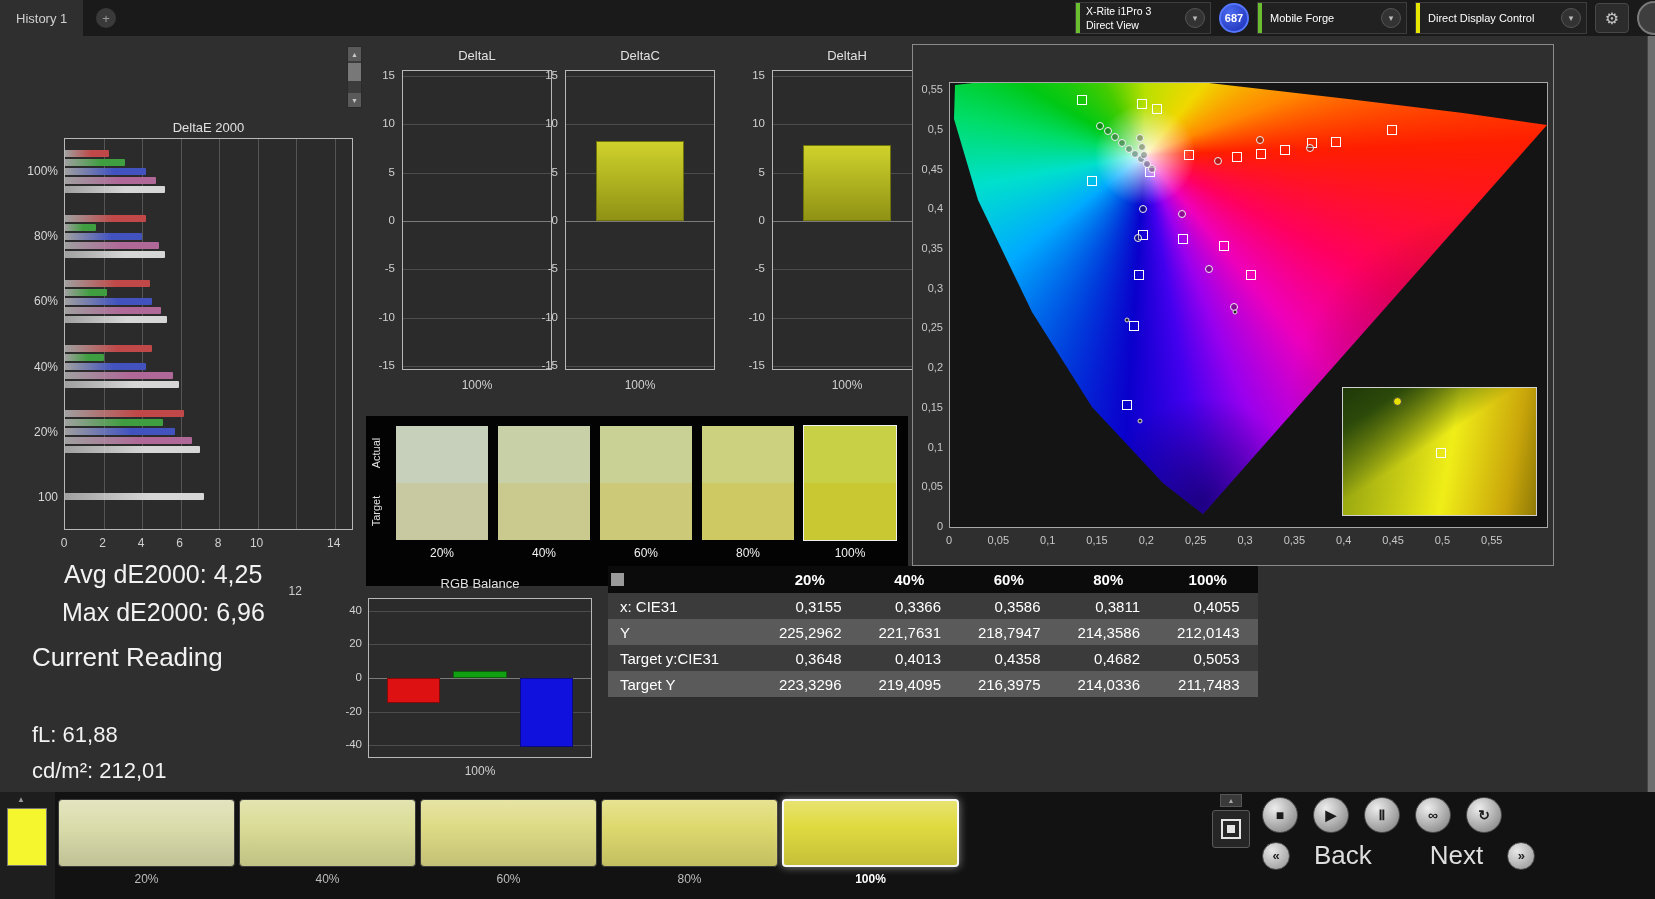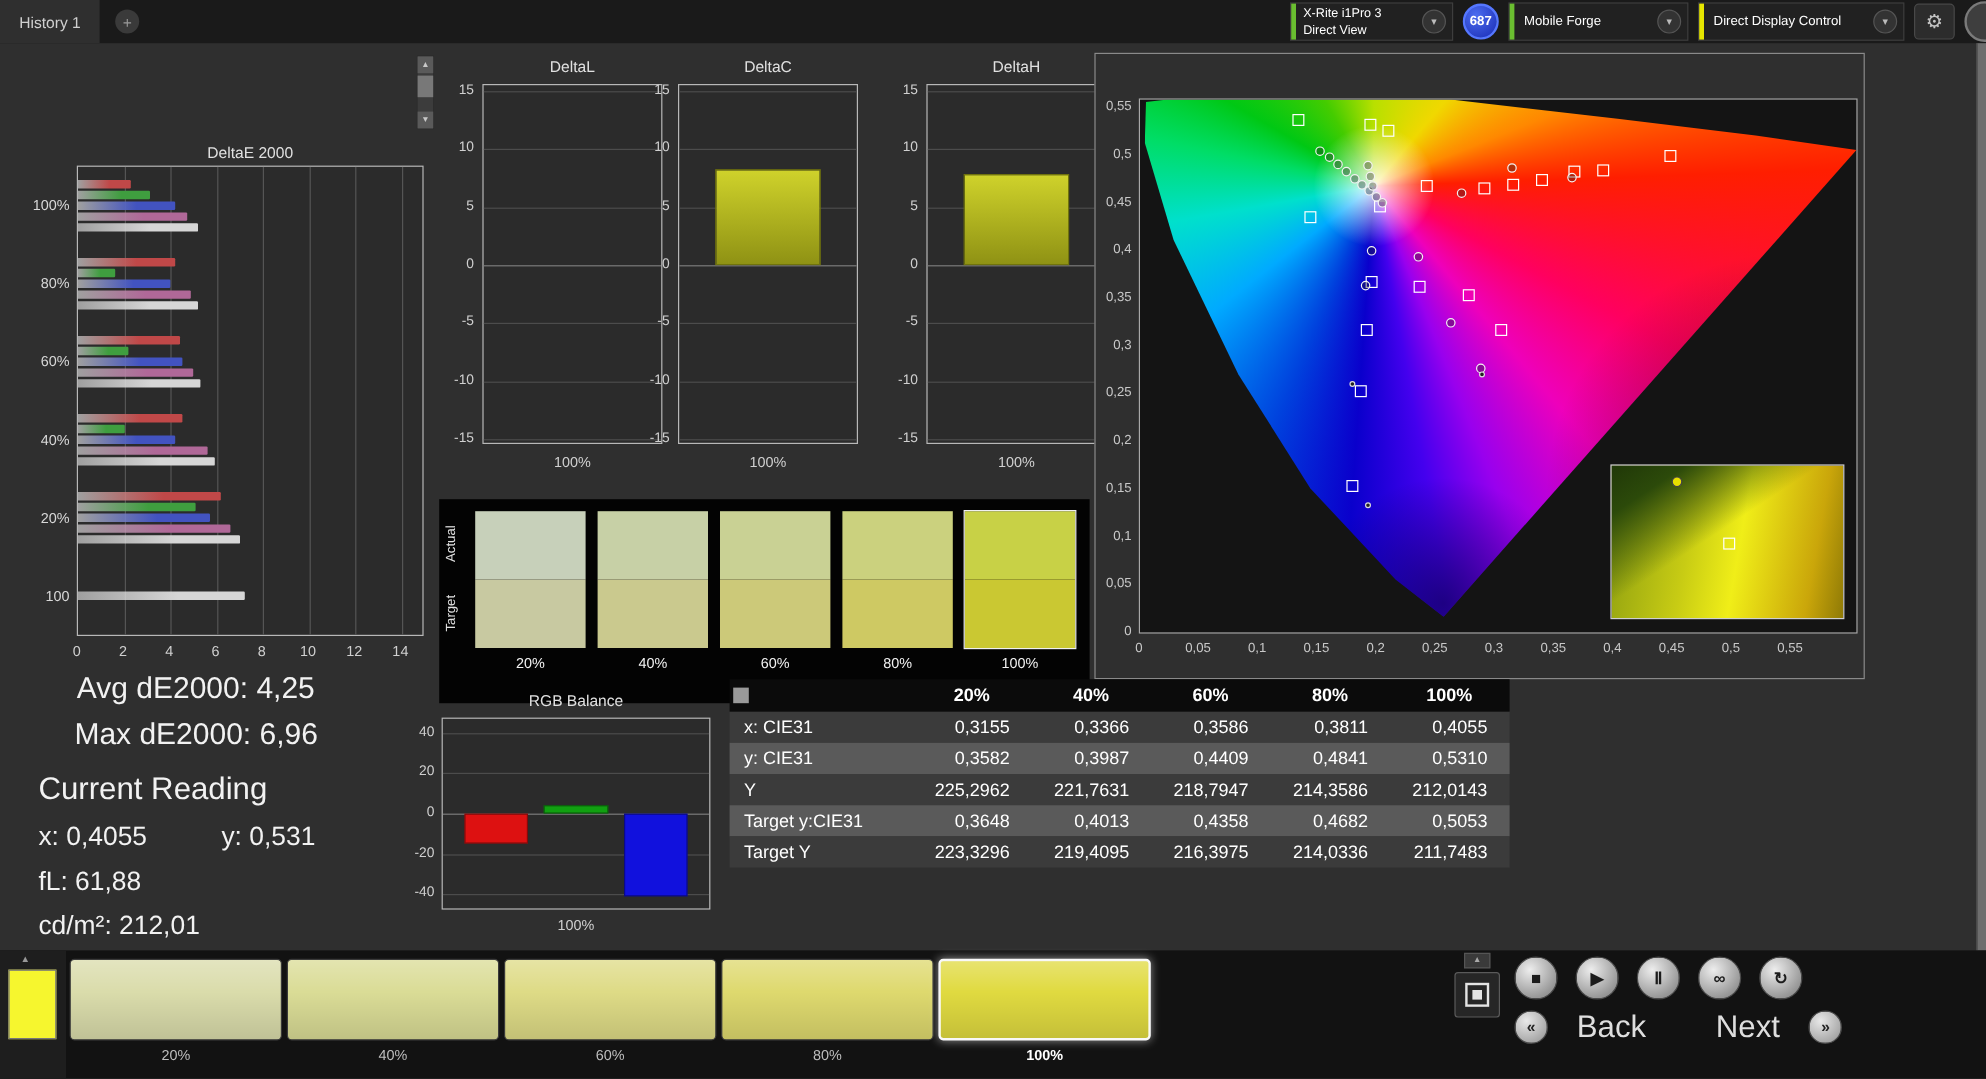--- a/index.html
+++ b/index.html
@@ -251,21 +251,21 @@
             <div class="hbar" style="width: 48.3221%; background: linear-gradient(to right, rgba(255, 255, 255, 0.55), rgb(214, 214, 214) 60%);"></div>
           </div>
         </div>
       <div id="deltae-xlabels">
           <div class="xtick" style="left: 0px;">0</div>
           <div class="xtick" style="left: 38.5235px;">2</div>
           <div class="xtick" style="left: 77.047px;">4</div>
           <div class="xtick" style="left: 115.57px;">6</div>
           <div class="xtick" style="left: 154.094px;">8</div>
           <div class="xtick" style="left: 192.617px;">10</div>
-          <div class="xtick" style="left: 231.141px;">12</div>
+          <div class="xtick" style="left: 231.141px; margin-top: 48px;">12</div>
           <div class="xtick" style="left: 269.664px;">14</div>
         </div>
     </section>
 
     <section class="delta-chart" id="delta-0">
         <div class="chart-title">DeltaL</div>
         <div class="dc-ylabels">
           <div class="ytick" style="top: 5px;">15</div>
           <div class="ytick" style="top: 53.3333px;">10</div>
           <div class="ytick" style="top: 101.667px;">5</div>
@@ -452,24 +452,20 @@
           <div class="ctick" style="left: 394.711px;">0,4</div>
           <div class="ctick" style="left: 444.05px;">0,45</div>
           <div class="ctick" style="left: 493.388px;">0,5</div>
           <div class="ctick" style="left: 542.727px;">0,55</div>
         </div>
     </section>
 
     <div class="reading" id="avg-reading">Avg dE2000: 4,25</div>
     <div class="reading" id="max-reading">Max dE2000: 6,96</div>
     <div class="reading" id="current-title">Current Reading</div>
-    <div class="reading" id="xy-row">
-      <span>x: 0,4055</span>
-      <span>y: 0,531</span>
-    </div>
     <div class="reading" id="fl-reading">fL: 61,88</div>
     <div class="reading" id="cd-reading">cd/m²: 212,01</div>
 
     <section id="rgb-block">
         <div class="chart-title">RGB Balance</div>
         <div class="rgb-ylabels">
           <div class="ytick" style="top: 11.766px;">40</div>
           <div class="ytick" style="top: 45.383px;">20</div>
           <div class="ytick" style="top: 79px;">0</div>
           <div class="ytick" style="top: 112.617px;">-20</div>
@@ -501,28 +497,20 @@
       <div id="table-body">
           <div class="trow">
             <div class="lcell">x: CIE31</div>
             <div class="vcell">0,3155</div>
             <div class="vcell">0,3366</div>
             <div class="vcell">0,3586</div>
             <div class="vcell">0,3811</div>
             <div class="vcell">0,4055</div>
           </div>
           <div class="trow">
-            <div class="lcell">y: CIE31</div>
-            <div class="vcell">0,3582</div>
-            <div class="vcell">0,3987</div>
-            <div class="vcell">0,4409</div>
-            <div class="vcell">0,4841</div>
-            <div class="vcell">0,5310</div>
-          </div>
-          <div class="trow">
             <div class="lcell">Y</div>
             <div class="vcell">225,2962</div>
             <div class="vcell">221,7631</div>
             <div class="vcell">218,7947</div>
             <div class="vcell">214,3586</div>
             <div class="vcell">212,0143</div>
           </div>
           <div class="trow">
             <div class="lcell">Target y:CIE31</div>
             <div class="vcell">0,3648</div>

